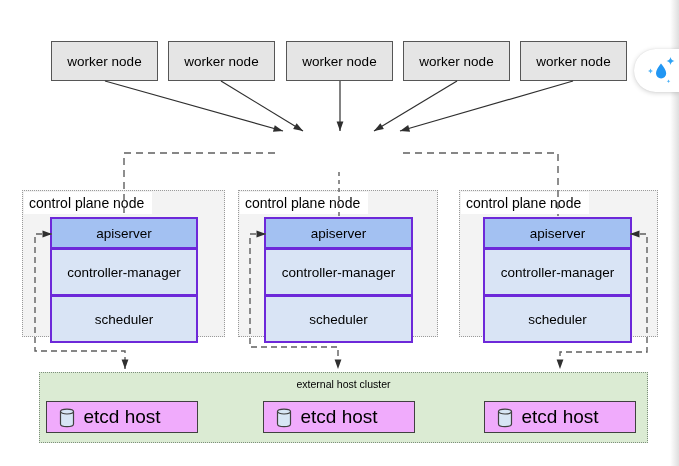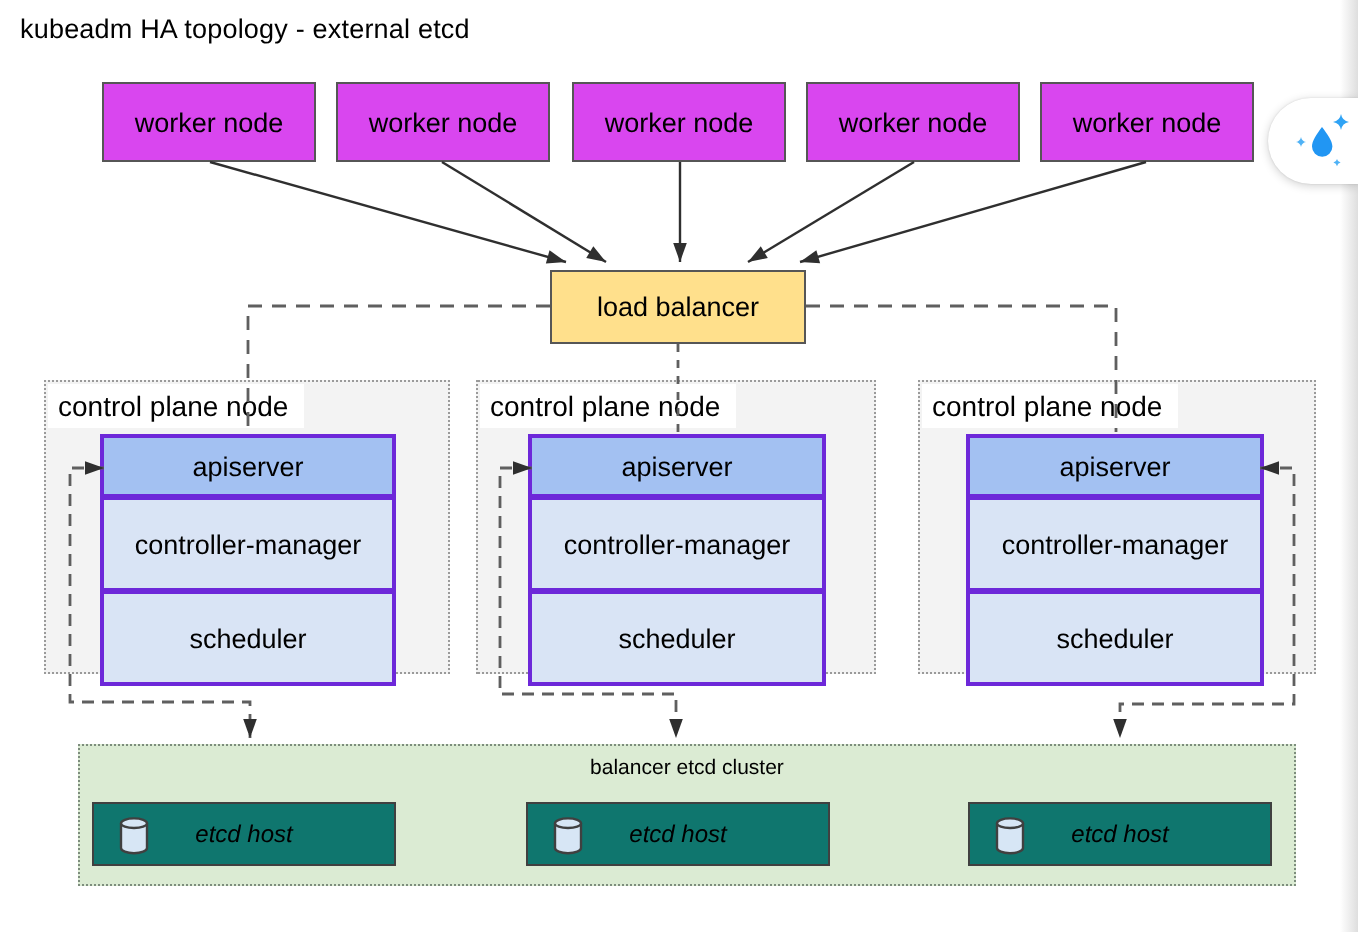--- a/index.html
+++ b/index.html
@@ -6,21 +6,21 @@
   #canvas{
     position:relative;width:679px;height:466px;background:#ffffff;overflow:hidden;
     font-family:"Liberation Sans","DejaVu Sans",sans-serif;color:#000;
   }
   .abs{position:absolute;box-sizing:border-box;}
   .title{left:10px;top:7px;font-size:13.5px;letter-spacing:.1px;}
   .node{
     display:flex;align-items:center;justify-content:center;
     font-size:13.5px;border:1px solid #565656;
   }
-  .worker{background:#d946ef;width:107px;height:40px;top:41px;}
+  .worker{background:#e5e5e5;width:107px;height:40px;top:41px;}
   .lb{background:#FFE08C;left:275px;top:135px;width:128px;height:37px;}
   .cp{
     background:#F3F3F3;border:1.5px dotted #9a9a9a;top:190px;height:147px;
   }
   .cp-label{
     position:absolute;left:1px;top:1px;background:#ffffff;
     font-size:14px;padding:3px 8px 3px 5px;white-space:nowrap;
   }
   .stack{position:absolute;top:217px;width:149px;}
   .row{
@@ -29,42 +29,41 @@
   }
   .row + .row{margin-top:-1px;}
   .row.api{background:#A3C1F2;height:32px;}
   .row.lite{background:#D9E4F5;height:48px;}
   .cluster{
     left:39px;top:372px;width:609px;height:71px;background:#DBEBD3;
     border:1.5px dotted #7d8d7d;
   }
   .cluster-label{position:absolute;left:0;right:0;top:5px;text-align:center;font-size:10.5px;}
   .host{
-    background:#0f766e;border:1px solid #404040;width:152px;height:32px;top:401px;
-    display:flex;align-items:center;justify-content:center;font-size:12px;font-style:italic;
+    background:#f0abfc;border:1px solid #404040;width:152px;height:32px;top:401px;
+    display:flex;align-items:center;justify-content:center;font-size:19px;
   }
   .cyl{position:absolute;left:11px;top:6px;}
   svg.wires{position:absolute;left:0;top:0;z-index:5;pointer-events:none;}
   .scroll-strip{
     right:0;top:0;width:9px;height:466px;z-index:8;
     background:linear-gradient(to right, rgba(255,255,255,0), #dedede);
   }
   .widget{
     right:0;top:49px;width:45px;height:43px;background:#ffffff;z-index:10;
     border-radius:21.5px 0 0 21.5px;
     box-shadow:0 1px 5px rgba(0,0,0,.18), 0 0 1px rgba(0,0,0,.12);
     display:flex;align-items:center;justify-content:center;cursor:pointer;
   }
 </style>
 </head>
 <body>
 
 <div id="canvas">
 
-  <div class="abs title">kubeadm HA topology - external etcd</div>
 
   <svg class="wires" width="679" height="466" viewBox="0 0 679 466">
     <defs>
       <marker id="mEnd" orient="auto" markerUnits="userSpaceOnUse" markerWidth="14" markerHeight="10" viewBox="-10 -5 12 10" refX="1" refY="0">
         <path d="M1,0 L-8.5,-3.4 L-8.5,3.4 Z" fill="#2f2f2f"></path>
       </marker>
       <marker id="mStart" orient="auto-start-reverse" markerUnits="userSpaceOnUse" markerWidth="14" markerHeight="10" viewBox="-10 -5 12 10" refX="1" refY="0">
         <path d="M1,0 L-8.5,-3.4 L-8.5,3.4 Z" fill="#2f2f2f"></path>
       </marker>
     </defs>
@@ -99,23 +98,20 @@
   <div class="abs node worker" style="left:286px">
       <span>worker node</span>
     </div>
   <div class="abs node worker" style="left:403px">
       <span>worker node</span>
     </div>
   <div class="abs node worker" style="left:520px">
       <span>worker node</span>
     </div>
 
-  <div class="abs node lb">
-    <span>load balancer</span>
-  </div>
 
   <div class="abs cp" style="left:22px;width:203px">
     <div class="cp-label">control plane node</div>
   </div>
   <div class="abs stack" style="left:50px;width:148px">
     <div class="row api">apiserver</div>
     <div class="row lite">controller-manager</div>
     <div class="row lite">scheduler</div>
   </div>
 
@@ -131,21 +127,21 @@
   <div class="abs cp" style="left:459px;width:199px">
     <div class="cp-label">control plane node</div>
   </div>
   <div class="abs stack" style="left:483px">
     <div class="row api">apiserver</div>
     <div class="row lite">controller-manager</div>
     <div class="row lite">scheduler</div>
   </div>
 
   <div class="abs cluster">
-    <div class="cluster-label">balancer etcd cluster</div>
+    <div class="cluster-label">external host cluster</div>
   </div>
 
   <div class="abs host" style="left:46px">
     <svg class="cyl" width="18" height="20" viewBox="0 0 18 20">
       <path d="M2.5,3.6 V16 c0,1.5 2.9,2.6 6.5,2.6 s6.5,-1.1 6.5,-2.6 V3.6" fill="#D7E6F5" stroke="#404040" stroke-width="1.2"></path>
       <ellipse cx="9" cy="3.6" rx="6.5" ry="2.4" fill="#D7E6F5" stroke="#404040" stroke-width="1.2"></ellipse>
     </svg>
     <span>etcd host</span>
   </div>
   <div class="abs host" style="left:263px">

